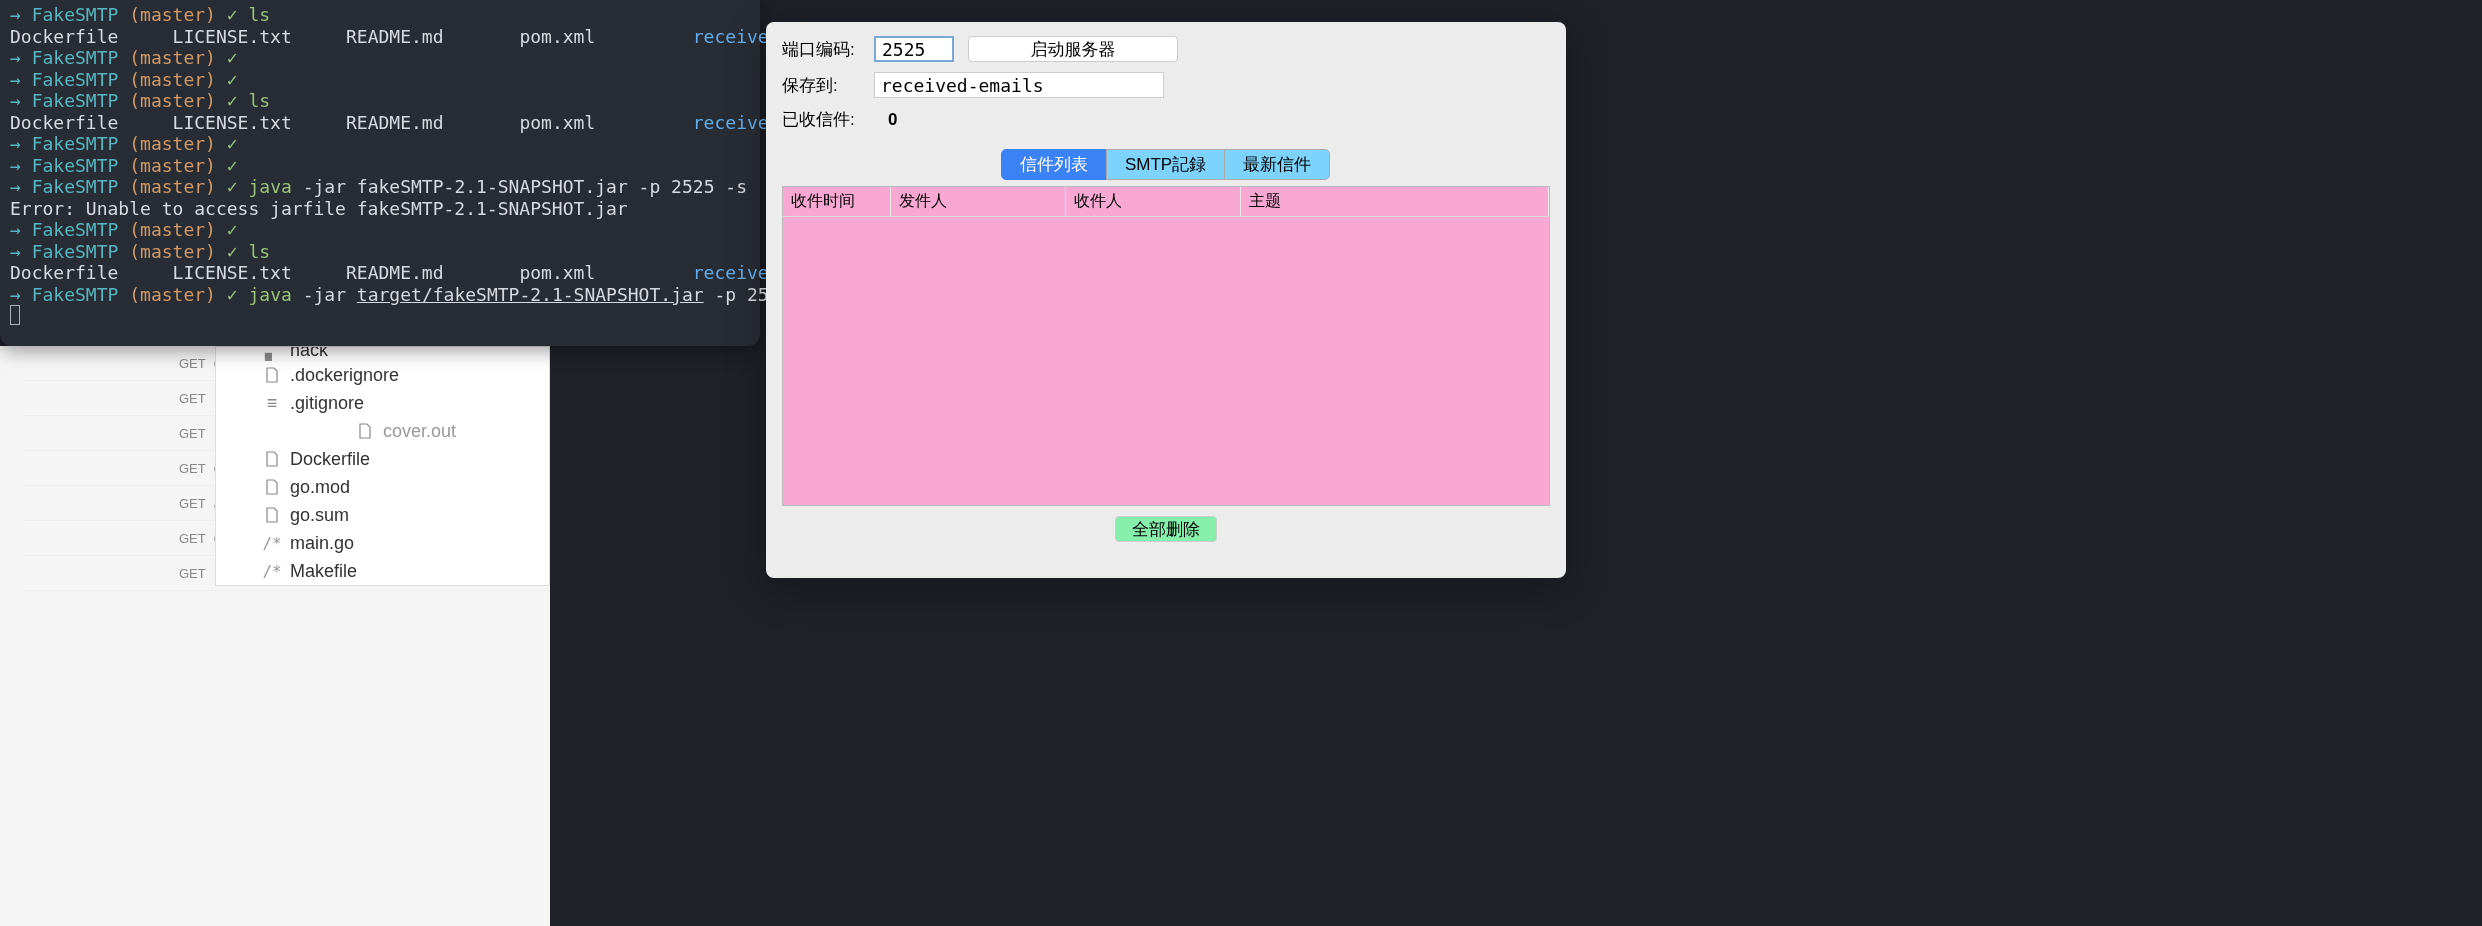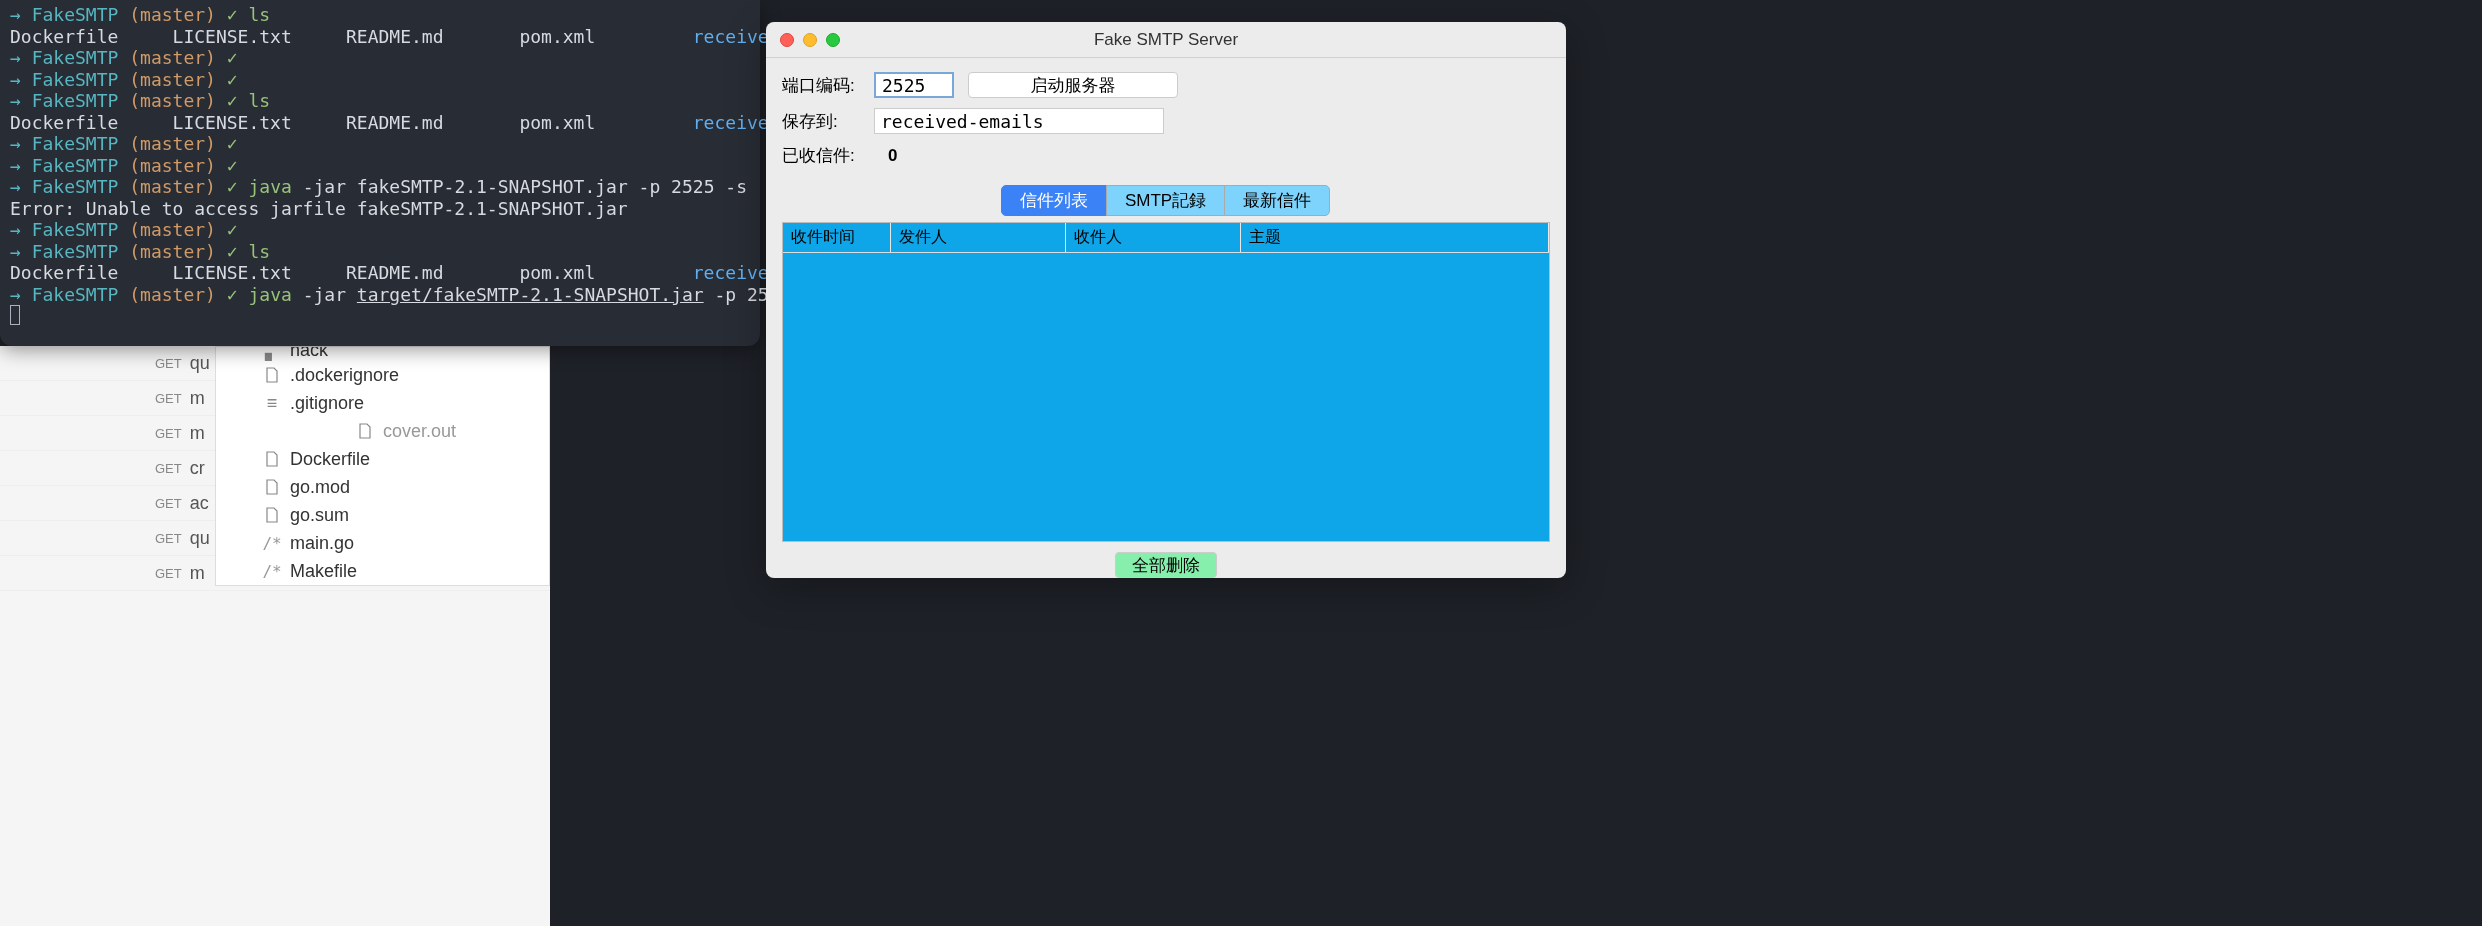--- a/index.html
+++ b/index.html
@@ -12,21 +12,21 @@
 .repo { color: #56b6c2; }
 .branch { color: #d19a66; }
 .check { color: #98c379; }
 .cmd { color: #98c379; text-align: right; }
 .plain { color: #d7dae0; }
 .file-light { color: #61afef; }
 .underlined { text-decoration: underline; }
 .cursor { display: inline-block; width: 10px; height: 20px; border: 1px solid #abb2bf; }
 
 
-.bg-panel { position: absolute; top: 346px; left: 0; width: 550px; height: 580px; background: #f5f5f5; z-index: 1; }
+.bg-panel { position: absolute; top: 346px; left: 0; width: 550px; height: 580px; background: #f5f5f5; z-index: 1; padding-left: 24px; }
 .api-row { display: flex; align-items: center; height: 35px; padding-left: 155px; font-family: -apple-system, sans-serif; font-size: 18px; color: #555; border-bottom: 1px solid #eee; }
 .api-method { color: #888; font-size: 13px; margin-right: 8px; font-weight: 500; }
 
 
 .file-tree { position: absolute; top: 346px; left: 215px; width: 335px; background: #fff; z-index: 2; font-family: -apple-system, sans-serif; font-size: 18px; color: #333; border: 1px solid #ddd; }
 .tree-item { display: flex; align-items: center; height: 28px; padding-left: 48px; gap: 10px; }
 .tree-icon { width: 16px; height: 16px; display: inline-flex; align-items: center; justify-content: center; }
 .folder-icon { color: #888; }
 .file-icon svg { stroke: #888; fill: none; }
 .comment-icon { color: #999; font-family: monospace; font-size: 16px; }
@@ -49,21 +49,21 @@
 .port-input { width: 80px; height: 26px; border: 2px solid #7aa7d6; background: #fff; font-family: monospace; font-size: 18px; padding: 0 6px; }
 .port-input::selection { background: #b3d4fc; }
 .save-input { width: 290px; height: 26px; border: 1px solid #ccc; background: #fff; font-family: monospace; font-size: 18px; padding: 0 6px; }
 .start-btn { width: 210px; height: 26px; background: #fff; border: 1px solid #ccc; border-radius: 4px; font-size: 17px; }
 .count-val { font-weight: bold; margin-left: 14px; }
 .tabs { display: flex; justify-content: center; margin-top: 18px; }
 .tab { padding: 3px 18px; background: #7dd3fc; border: 1px solid #aaa; font-size: 17px; margin-left: -1px; }
 .tab.active { background: #3b82f6; color: #fff; border-color: #3b82f6; }
 .tab:first-child { border-radius: 5px 0 0 5px; }
 .tab:last-child { border-radius: 0 5px 5px 0; }
-.table-area { margin: 6px 0 0 0; border: 1px solid #bbb; background: #0ea5e9; height: 320px; }
+.table-area { margin: 6px 0 0 0; border: 1px solid #bbb; background: #f9a8d4; height: 320px; }
 .table-head { display: flex; border-bottom: 1px solid #ddd; font-size: 16px; }
 .th { padding: 4px 8px; border-right: 1px solid #e8e8e8; }
 .th1 { width: 108px; } .th2 { width: 175px; } .th3 { width: 175px; } .th4 { flex: 1; }
 .footer-btn { display: block; margin: 10px auto 0; width: 102px; height: 26px; background: #86efac; border: 1px solid #ccc; border-radius: 4px; font-size: 17px; }
 </style>
 </head>
 <body>
 
 <div style="position:absolute;top:0;left:0;width:2482px;height:926px;background:#1e2127;z-index:0;"></div>
 
@@ -169,28 +169,20 @@
 <div class="term-line"><span class="arrow">→</span> <span class="repo">FakeSMTP</span> <span class="branch">(master)</span> <span class="check">✓</span> <span class="cmd">java</span><span class="plain"> -jar fakeSMTP-2.1-SNAPSHOT.jar -p 2525 -s</span></div>
 <div class="term-line"><span class="plain">Error: Unable to access jarfile fakeSMTP-2.1-SNAPSHOT.jar</span></div>
 <div class="term-line"><span class="arrow">→</span> <span class="repo">FakeSMTP</span> <span class="branch">(master)</span> <span class="check">✓</span></div>
 <div class="term-line"><span class="arrow">→</span> <span class="repo">FakeSMTP</span> <span class="branch">(master)</span> <span class="check">✓</span> <span class="cmd">ls</span></div>
 <div class="term-line"><span class="plain">Dockerfile</span>     <span class="plain">LICENSE.txt</span>     <span class="plain">README.md</span>       <span class="plain">pom.xml</span>         <span class="file-light">received-emails</span> <span class="file-light">src</span></div>
 <div class="term-line"><span class="arrow">→</span> <span class="repo">FakeSMTP</span> <span class="branch">(master)</span> <span class="check">✓</span> <span class="cmd">java</span><span class="plain"> -jar </span><span class="plain underlined">target/fakeSMTP-2.1-SNAPSHOT.jar</span><span class="plain"> -p 2525</span></div>
 <div class="term-line"><span class="cursor"></span></div>
 </div>
 
 <div class="smtp-window">
-  <div class="titlebar">
-    <div class="traffic">
-      <div class="dot red"></div>
-      <div class="dot yellow"></div>
-      <div class="dot green"></div>
-    </div>
-    <div class="title-text">Fake SMTP Server</div>
-  </div>
   <div class="smtp-body">
     <div class="form-row">
       <span class="form-label">端口编码:</span>
       <input class="port-input" value="2525" style="">
       <button class="start-btn">启动服务器</button>
     </div>
     <div class="form-row">
       <span class="form-label">保存到:</span>
       <input class="save-input" value="received-emails" style="">
     </div>

